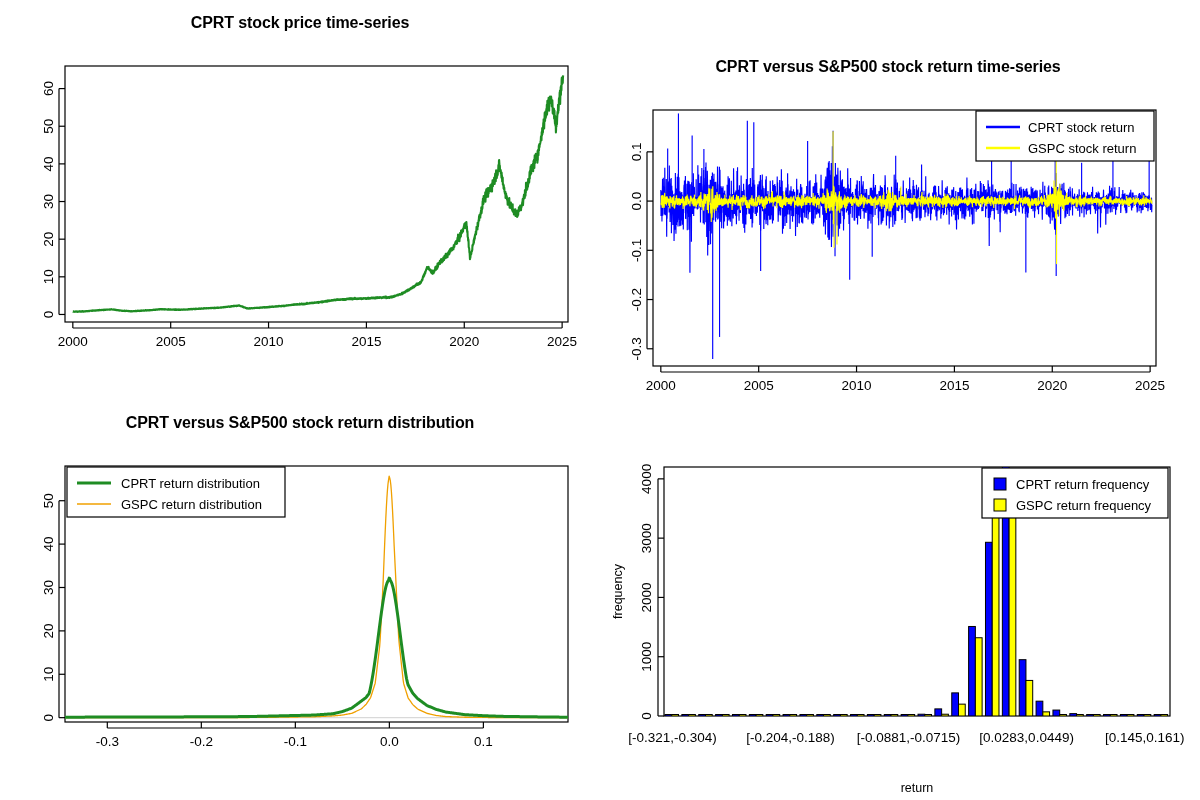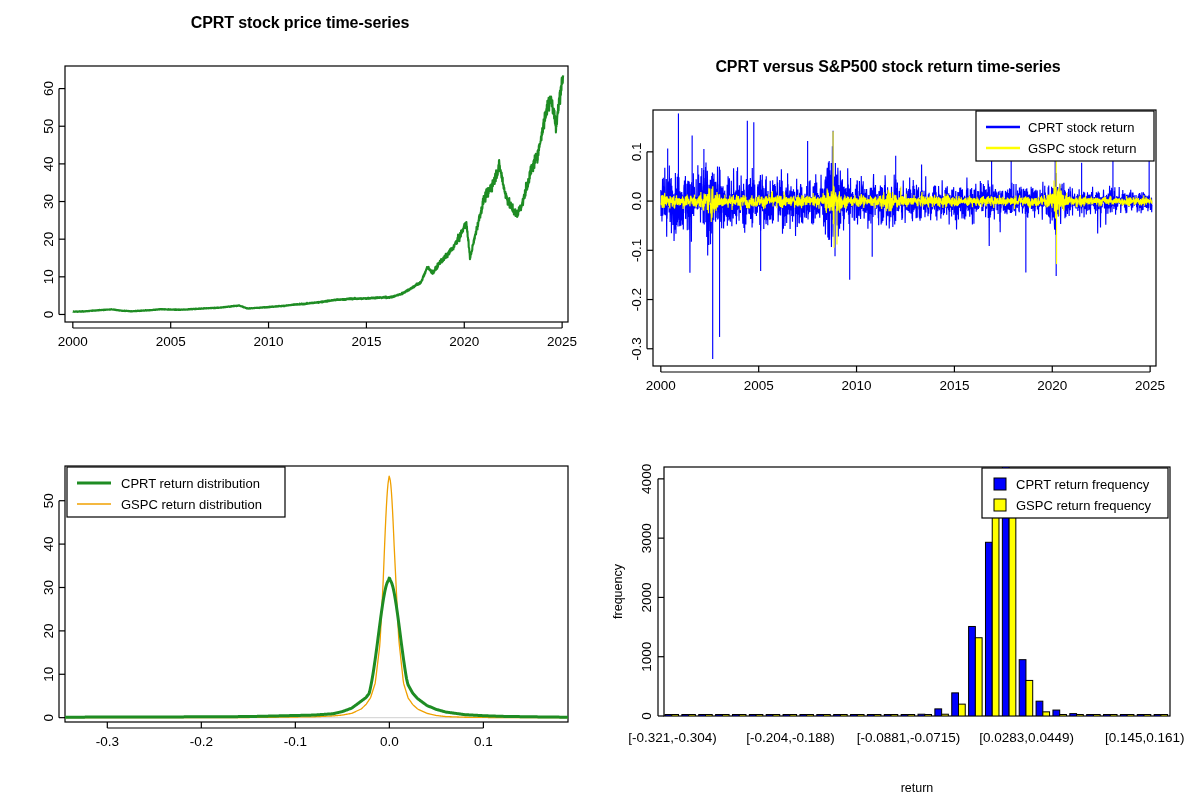--- a/index.html
+++ b/index.html
@@ -134,20 +134,21 @@
         </g>
         <rect x="388" y="67" width="178" height="50" fill="#fff" stroke="#000" stroke-width="1.2"></rect>
         <line x1="398" y1="83" x2="432" y2="83" stroke="#0000ff" stroke-width="2.4"></line>
         <text x="440" y="88" class="legtext">CPRT stock return</text>
         <line x1="398" y1="104" x2="432" y2="104" stroke="#ffff00" stroke-width="2.4"></line>
         <text x="440" y="109" class="legtext">GSPC stock return</text>
       </svg>
   </div>
 
   <div class="panel" id="panel-bl">
+    <div class="panel-title">CPRT versus S&amp;P500 stock return distribution</div>
     <svg class="plotsvg" id="svg-bl" viewBox="0 0 600 400">
         <rect x="65" y="66" width="503" height="256" fill="none" stroke="#000" stroke-width="1.2"></rect>
         <line x1="59" y1="317.66101694915255" x2="59" y2="100.71186440677965" stroke="#000" stroke-width="1.2"></line>
         <line x1="59" y1="317.66101694915255" x2="65" y2="317.66101694915255" stroke="#000" stroke-width="1.2"></line>
         <text x="53" y="317.66101694915255" class="ticklab" transform="rotate(-90 53 317.66101694915255)" text-anchor="middle">0</text>
         <line x1="59" y1="274.271186440678" x2="65" y2="274.271186440678" stroke="#000" stroke-width="1.2"></line>
         <text x="53" y="274.271186440678" class="ticklab" transform="rotate(-90 53 274.271186440678)" text-anchor="middle">10</text>
         <line x1="59" y1="230.8813559322034" x2="65" y2="230.8813559322034" stroke="#000" stroke-width="1.2"></line>
         <text x="53" y="230.8813559322034" class="ticklab" transform="rotate(-90 53 230.8813559322034)" text-anchor="middle">20</text>
         <line x1="59" y1="187.4915254237288" x2="65" y2="187.4915254237288" stroke="#000" stroke-width="1.2"></line>

